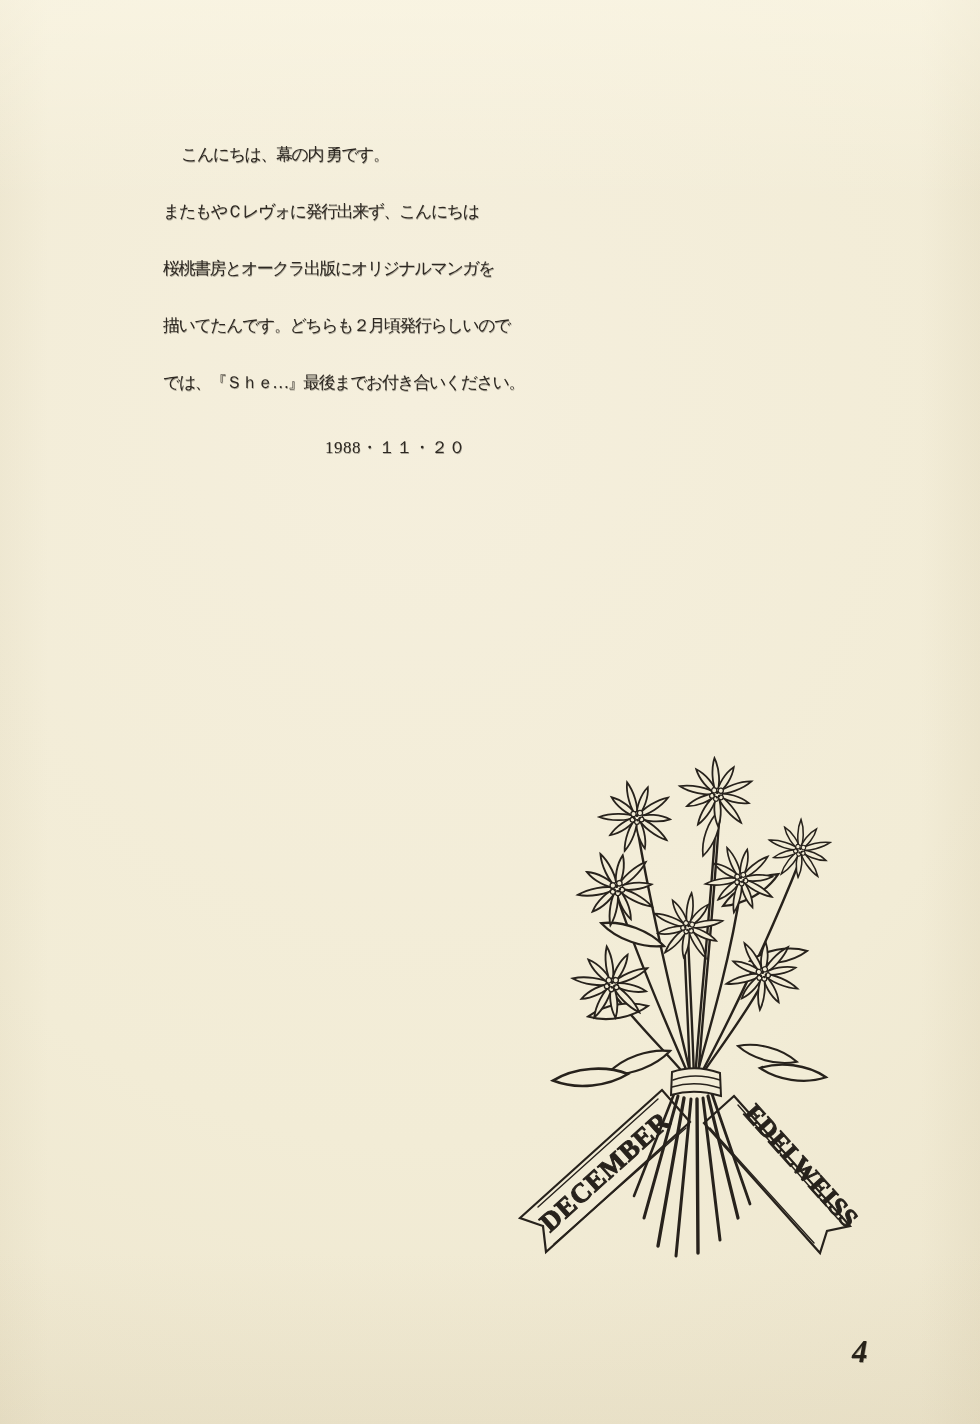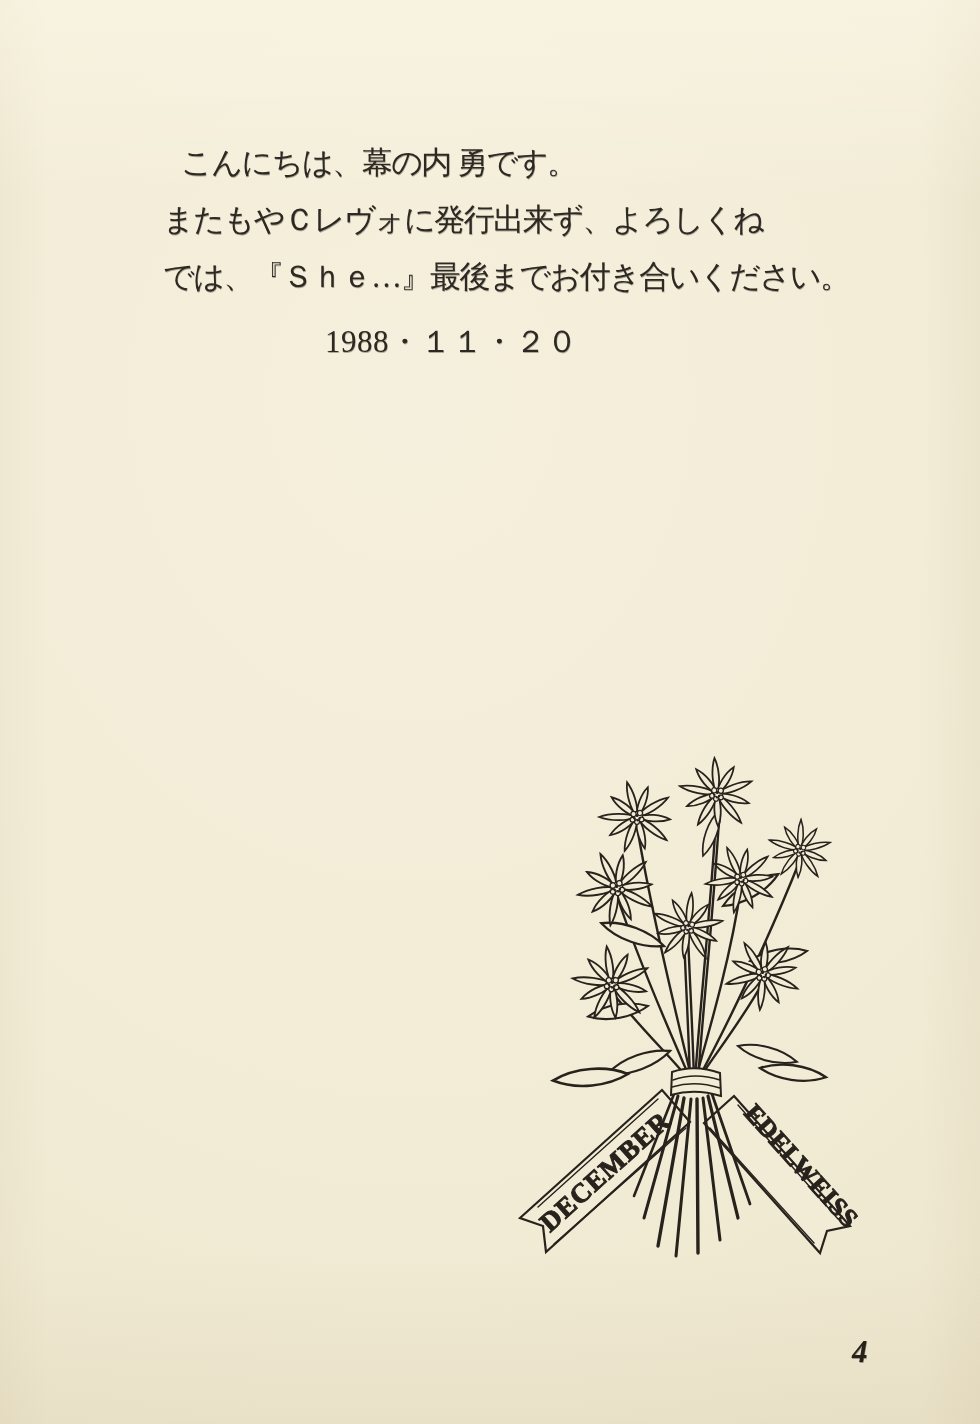--- a/index.html
+++ b/index.html
@@ -7,22 +7,22 @@
     width:980px;height:1424px;position:relative;overflow:hidden;
     background-color:#f1ebd5;
     background-image:
       linear-gradient(to bottom, rgba(255,251,236,0.45) 0%, rgba(255,251,236,0) 14%, rgba(197,183,148,0) 88%, rgba(197,183,148,0.16) 100%),
       linear-gradient(to right, rgba(197,183,148,0.10) 0%, rgba(197,183,148,0) 5%, rgba(197,183,148,0) 94%, rgba(197,183,148,0.14) 100%),
       radial-gradient(120% 95% at 42% 28%, #f5efdd 0%, #f2ecd6 55%, #ece4cb 100%);
     font-family:"Liberation Serif","DejaVu Serif",serif;
     color:#2d2822;
   }
   .greeting{
-    position:absolute;left:163px;top:134px;
-    font-size:31px;letter-spacing:-1.5px;line-height:57px;
+    position:absolute;left:163px;top:126px;
+    font-size:17px;letter-spacing:-1.5px;line-height:57px;
   }
   .greeting p{
     margin:0;height:57px;white-space:nowrap;
     text-shadow:0.5px 0.5px 0 rgba(43,37,28,0.35);
   }
   .greeting p.indent-1{padding-left:18px;}
   .greeting p.date-line{padding-left:162px;margin-top:8px;letter-spacing:0.5px;}
   .page-number{
     position:absolute;left:852px;top:1334px;
     font-size:31px;font-weight:bold;font-style:italic;
@@ -38,21 +38,23 @@
     font-weight:bold;fill:#27221c;
   }
 </style>
 </head>
 <body>
 
 <div>
 
   <div class="greeting">
     <p class="indent-1">こんにちは、幕の内 勇です。</p>
-    <p>またもやＣレヴォに発行出来ず、よろしくね</p>
+    <p>またもやＣレヴォに発行出来ず、こんにちは</p>
+    <p>桜桃書房とオークラ出版にオリジナルマンガを</p>
+    <p>描いてたんです。どちらも２月頃発行らしいので</p>
     <p>では、『Ｓｈｅ…』最後までお付き合いください。</p>
     <p class="date-line">1988・１１・２０</p>
   </div>
 
   <svg class="bouquet" viewBox="0 0 368 512" fill="none" stroke="#27221c">
     <defs>
       <g id="edelweiss">
         <g fill="#f2ecd6" stroke="#27221c" stroke-width="1.8">
           <path transform="rotate(-90) scale(1 1.05)" d="M0 0 C 4.5 -10 4 -26 0 -36 C -4 -26 -4.5 -10 0 0 Z"></path>
           <path transform="rotate(-52) scale(1 0.9)" d="M0 0 C 4.5 -10 4 -26 0 -36 C -4 -26 -4.5 -10 0 0 Z"></path>

